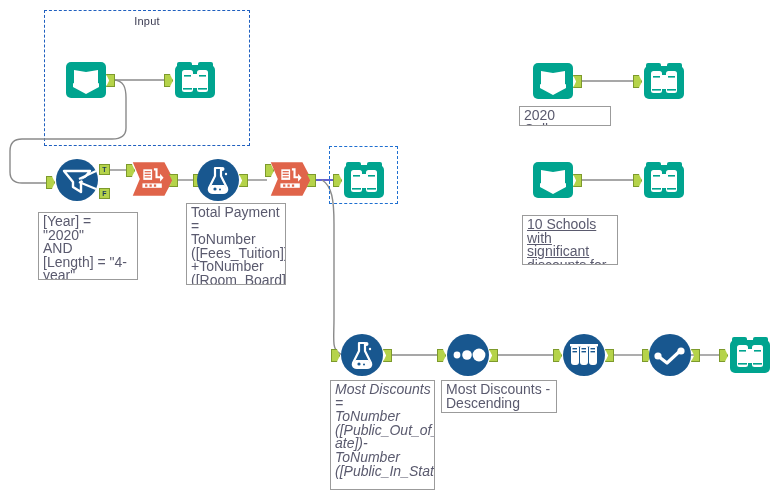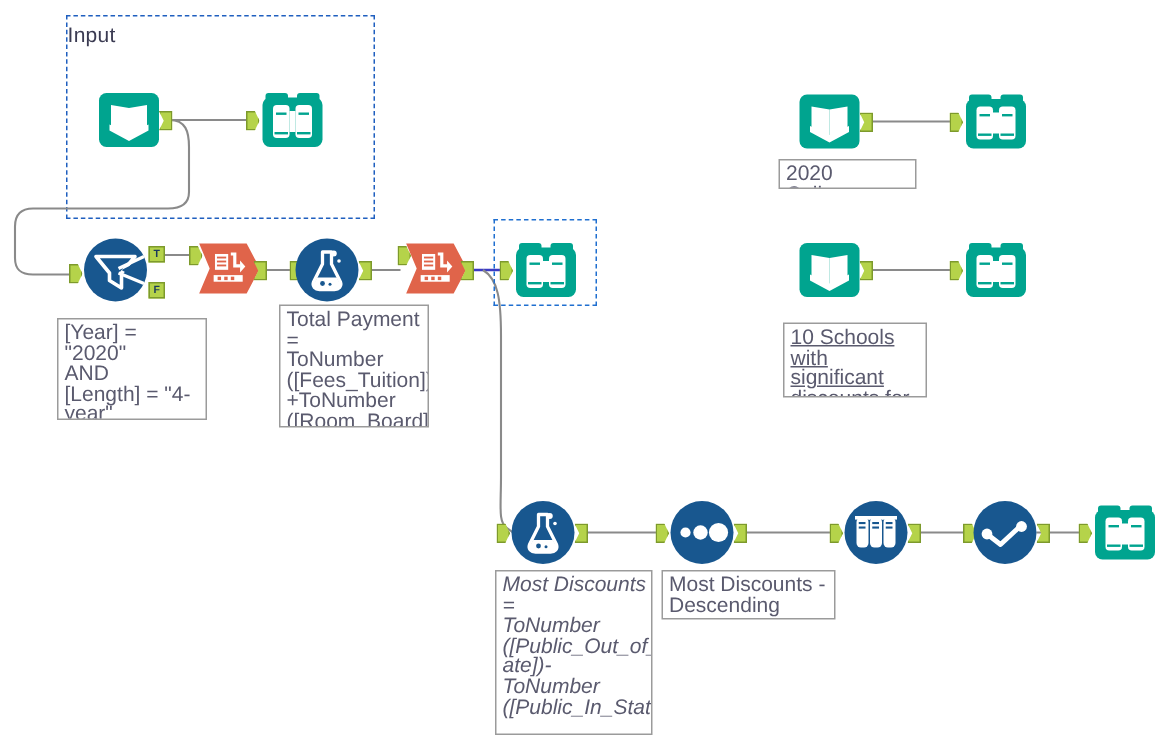--- a/index.html
+++ b/index.html
@@ -16,21 +16,22 @@
   
   .container{
     position:absolute;
     border:1px dashed #1f5fbf;
     background:transparent;
     box-sizing:border-box;
   }
   .container-title{
     position:absolute;
     top:4px;left:0;right:0;
-    font-size:14px;
+    text-align:center;
+    font-size:11px;
     color:#3b3b52;
     font-family:"Liberation Sans", sans-serif;
     letter-spacing:.2px;
   }
 
   
   .tool{position:absolute;width:44px;height:44px;box-sizing:border-box;}
   .tool .glyph{position:absolute;left:0;top:0;width:44px;height:44px;}
 
   .tool.selected:after{

